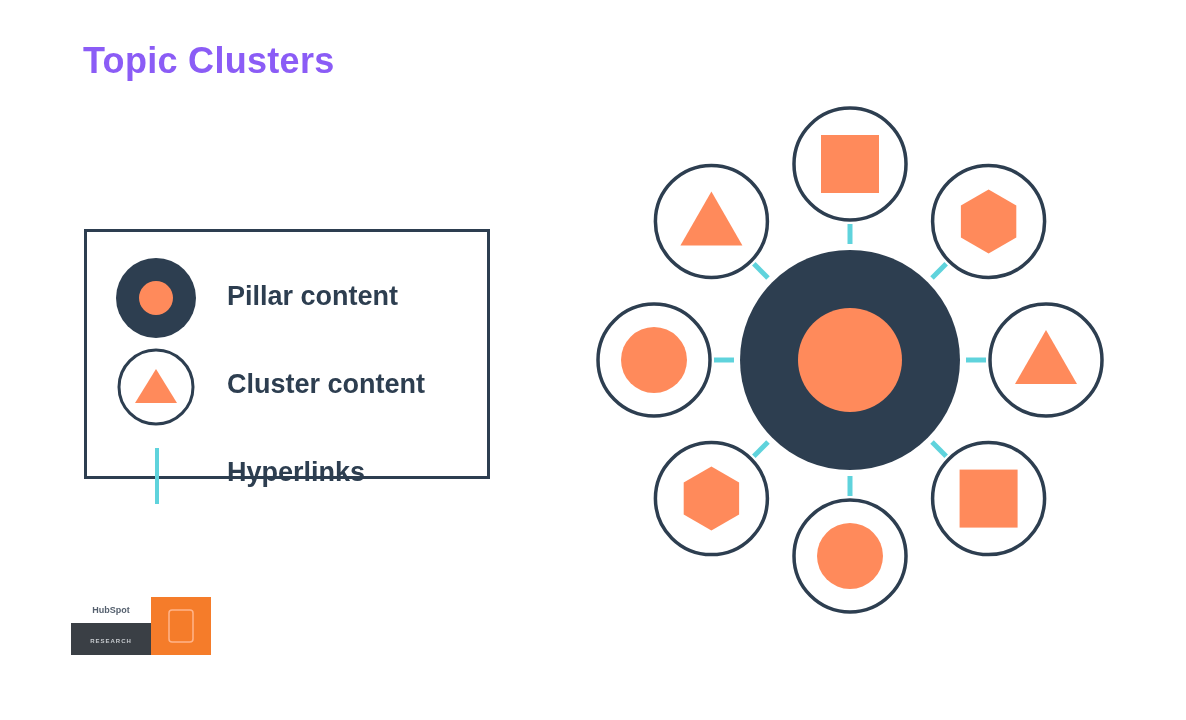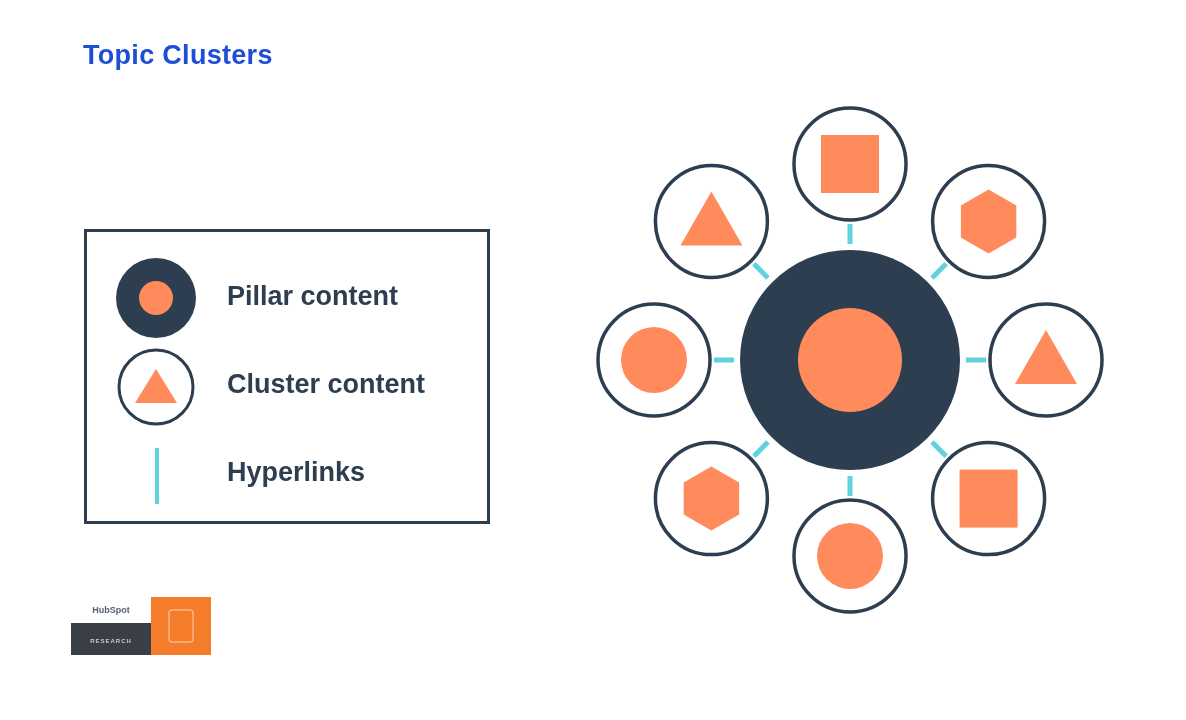--- a/index.html
+++ b/index.html
@@ -1,18 +1,18 @@
 <!DOCTYPE html>
 <html><head>
 <meta charset="utf-8">
 <style>
   html, body { margin:0; padding:0; background:#ffffff; }
   body { width:1186px; height:720px; position:relative; overflow:hidden; font-family:"Liberation Sans", sans-serif; }
-  .title { position:absolute; left:83px; top:40px; font-size:27px; font-weight:bold; color:#1d4ed8; letter-spacing:0.3px; }
-  .legend { position:absolute; left:84px; top:229px; width:406px; height:295px; border:3px solid #2d3e50; box-sizing:border-box; }
+  .title { position:absolute; left:83px; top:40px; font-size:36px; font-weight:bold; color:#8b5cf6; letter-spacing:0.3px; }
+  .legend { position:absolute; left:84px; top:229px; width:406px; height:250px; border:3px solid #2d3e50; box-sizing:border-box; }
   .legend-label { position:absolute; left:140px; font-size:27px; font-weight:bold; color:#2d3e50; }
   .logo { position:absolute; left:71px; top:597px; width:140px; height:60px; }
   svg { position:absolute; left:0; top:0; }
 </style>
 </head>
 <body>
 
 <div class="title">Topic Clusters</div>
 
 <div class="legend">

